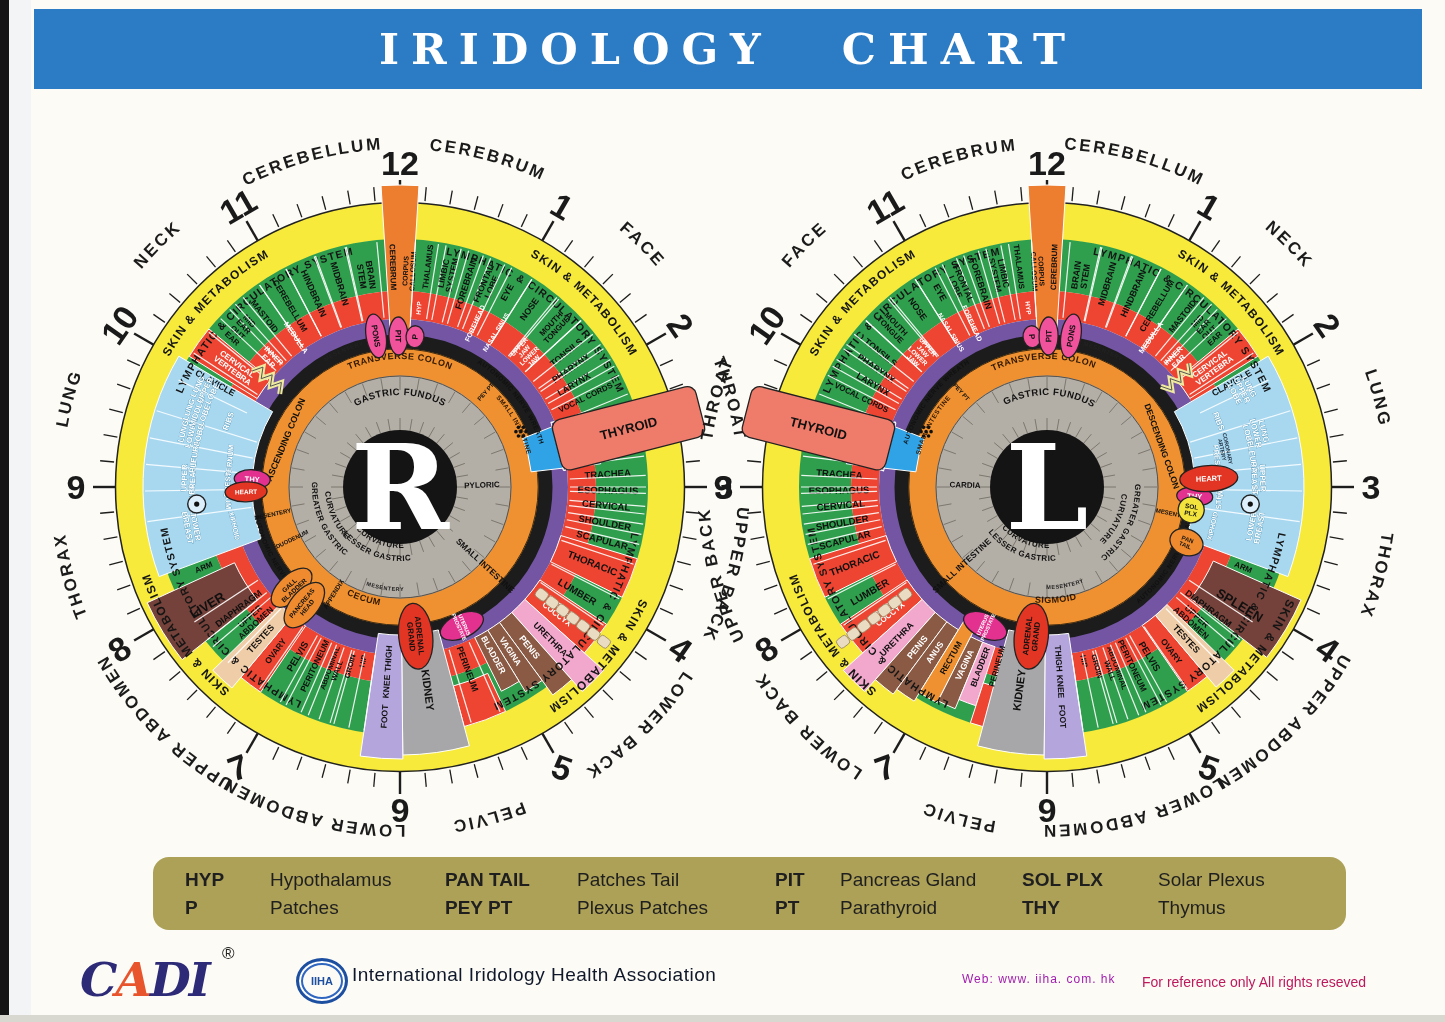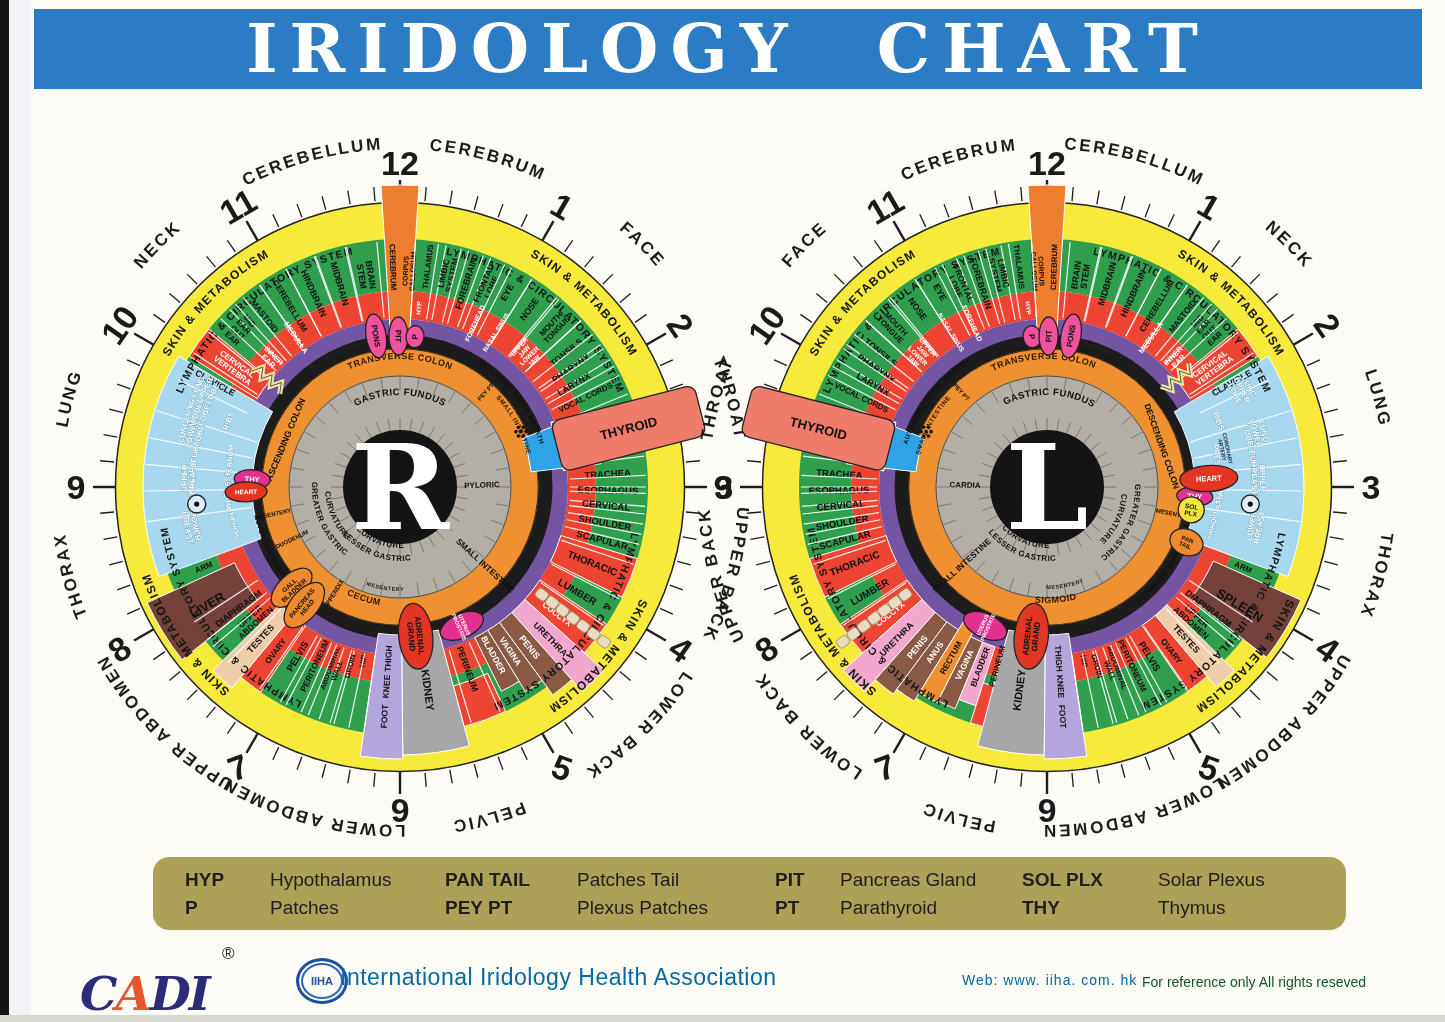--- a/index.html
+++ b/index.html
@@ -3,42 +3,42 @@
 <meta charset="utf-8">
 <style>
   html,body{margin:0;padding:0;background:#e8e8e2;}
   #page{position:relative;width:1445px;height:1022px;background:#fcfbf5;overflow:hidden;
         font-family:"Liberation Sans",sans-serif;}
   #edge-left{position:absolute;left:0;top:0;width:9px;height:1022px;background:#151515;}
   #edge-left2{position:absolute;left:9px;top:0;width:22px;height:1022px;background:#f2f4f6;}
   #edge-bottom{position:absolute;left:0;top:1015px;width:1445px;height:7px;background:#d8d8d0;}
   #title-bar{position:absolute;left:34px;top:9px;width:1388px;height:80px;background:#2b7cc5;}
   #title-text{width:100%;text-align:center;color:#ffffff;font-family:"DejaVu Serif","Liberation Serif",serif;
-        font-weight:bold;font-size:67px;line-height:80px;letter-spacing:12px;word-spacing:42px;}
+        font-weight:bold;font-size:43px;line-height:80px;letter-spacing:12px;word-spacing:42px;}
   .chart-holder{position:absolute;width:700px;height:700px;}
   #chart-right{left:50px;top:137px;}
   #chart-left{left:697px;top:137px;}
   #legend-bar{position:absolute;left:153px;top:857px;width:1193px;height:73px;background:#ada158;
         border-radius:16px;color:#1f1f1f;}
   #legend-grid{display:grid;grid-template-columns:85px 175px 132px 198px 65px 182px 136px 1fr;
         padding:12px 0 0 32px;row-gap:6px;font-size:19px;}
   .lg-abbr{font-weight:600;}
   #footer{position:absolute;left:0;top:938px;width:1445px;height:80px;}
-  #cadi{position:absolute;left:80px;top:28px;font-family:"DejaVu Serif","Liberation Serif",serif;
+  #cadi{position:absolute;left:80px;top:14px;font-family:"DejaVu Serif","Liberation Serif",serif;
         font-style:italic;font-weight:bold;font-size:47px;letter-spacing:-2px;}
   #cadi .c0,#cadi .c2,#cadi .c3{color:#2d2b78;}
   #cadi .c1{color:#e8542c;}
   #cadi-reg{position:absolute;left:222px;top:6px;font-size:17px;color:#222;}
   #iiha-logo{position:absolute;left:296px;top:20px;width:46px;height:40px;border:3px solid #1d4fa0;
         border-radius:50%;box-shadow:inset 0 0 0 2px #fff, inset 0 0 0 4px #2f66c0;
         color:#1d4fa0;font-family:Liberation Sans, sans-serif;font-weight:bold;font-size:11px;
         display:flex;align-items:center;justify-content:center;}
-  #association{position:absolute;left:340px;top:26px;font-size:23px;color:#0369a1;letter-spacing:0.5px;}
-  #web{position:absolute;left:962px;top:34px;font-size:14px;color:#0369a1;letter-spacing:1px;}
-  #rights{position:absolute;left:1142px;top:36px;font-size:14px;color:#14532d;}
+  #association{position:absolute;left:352px;top:26px;font-size:19px;color:#0f172a;letter-spacing:0.5px;}
+  #web{position:absolute;left:962px;top:34px;font-size:12px;color:#a21caf;letter-spacing:1px;}
+  #rights{position:absolute;left:1142px;top:36px;font-size:14px;color:#be185d;}
 </style>
 </head>
 <body>
 
 <div id="page">
   <div id="edge-left"></div>
   <div id="edge-left2"></div>
   <div id="edge-bottom"></div>
 
   <div id="title-bar">

